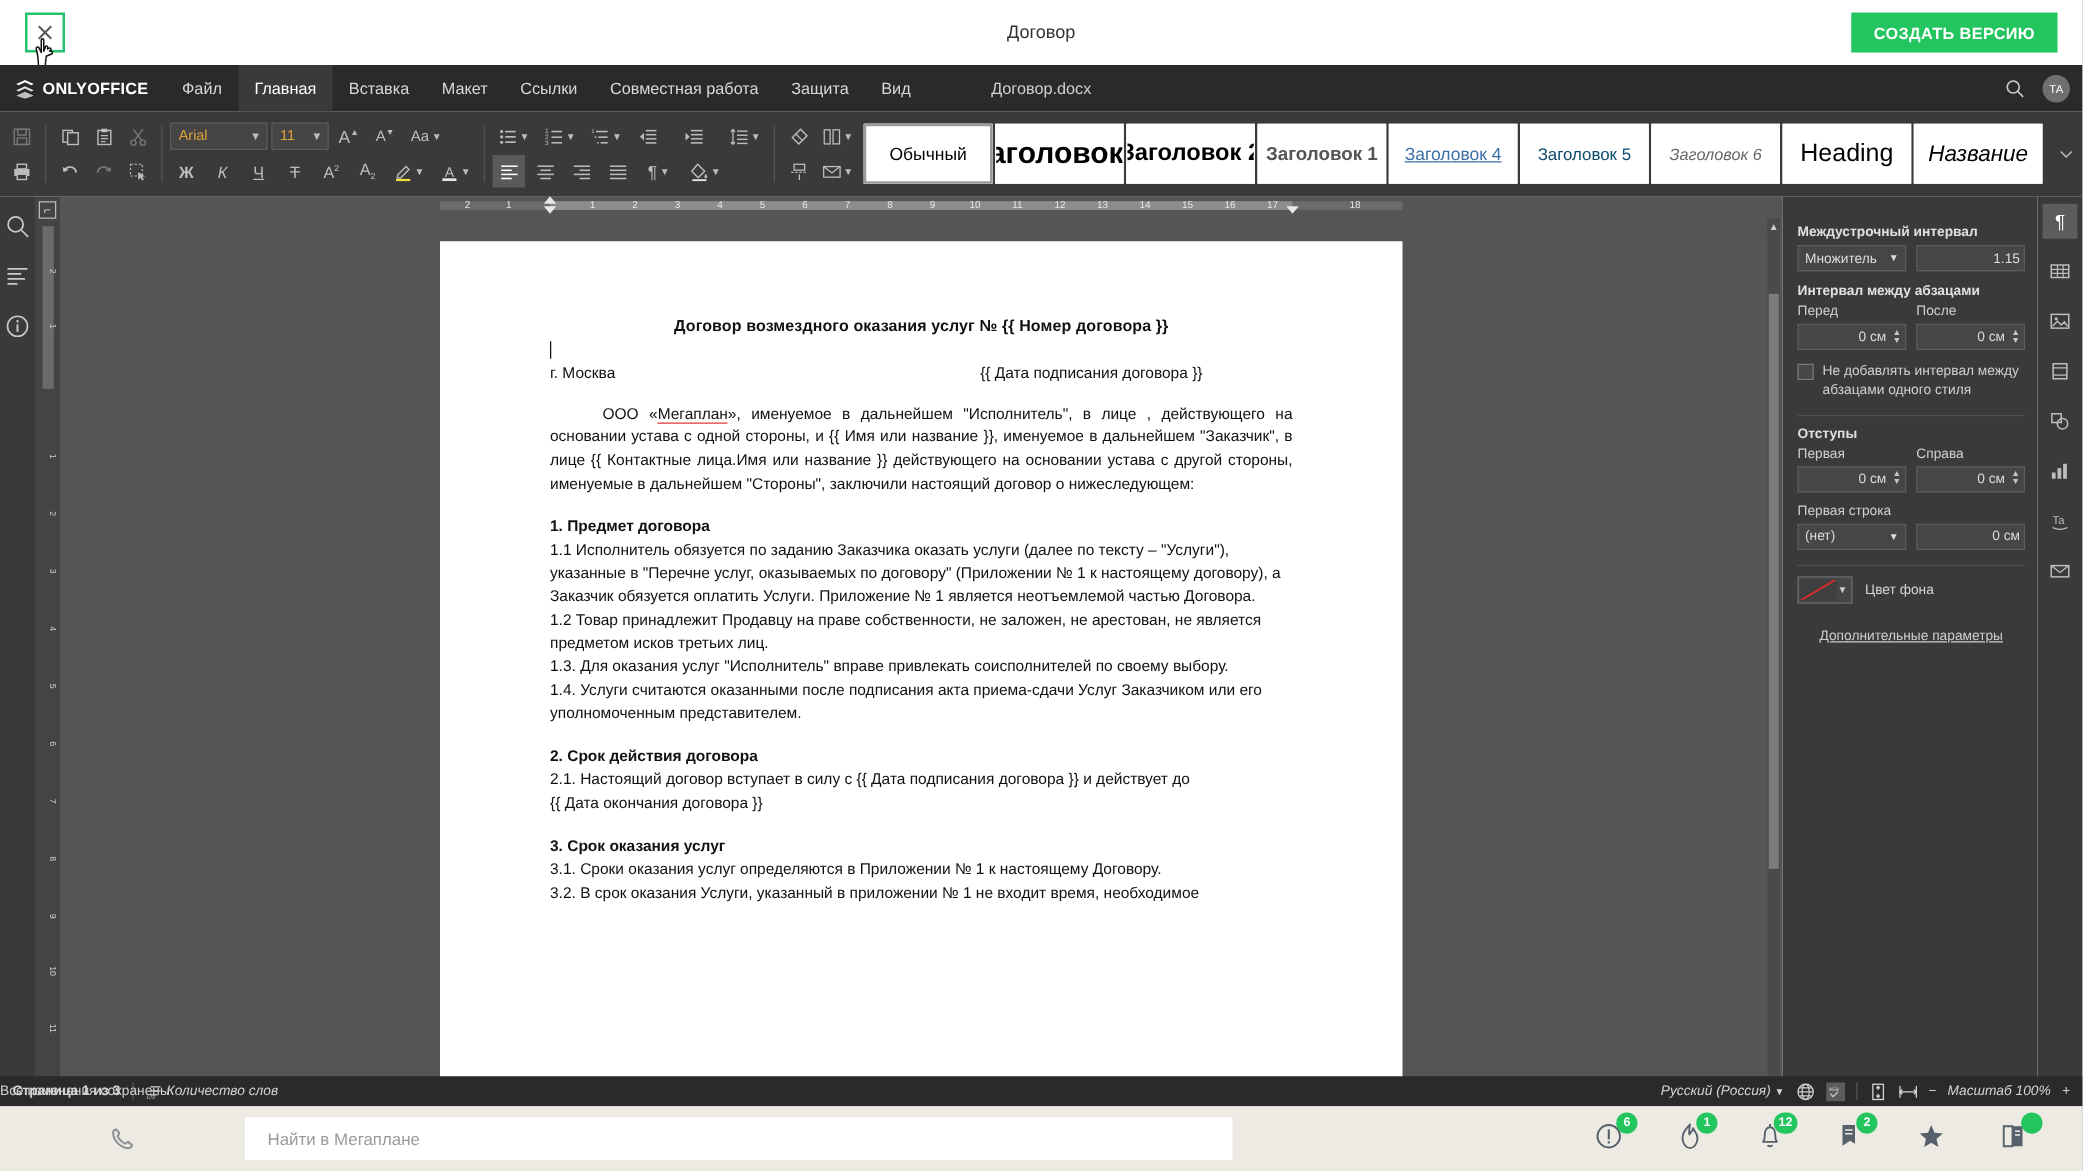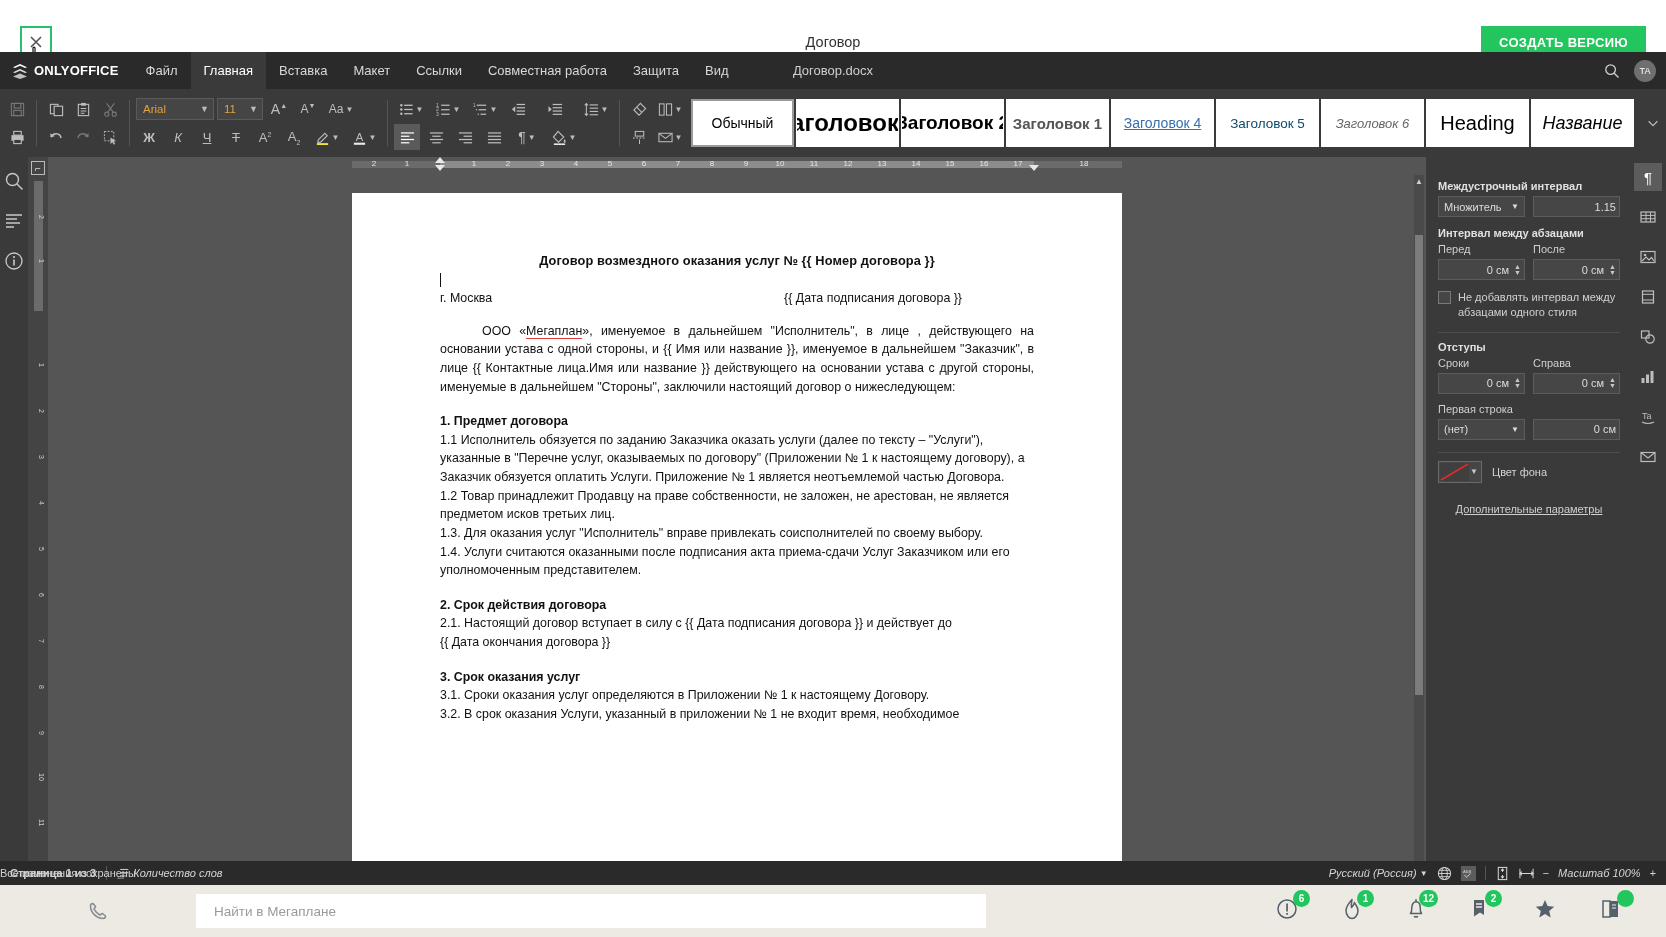--- a/index.html
+++ b/index.html
@@ -6,21 +6,21 @@
   html, body {
     width: 1666px; height: 937px;
     font-family: "Liberation Sans", sans-serif;
     background: #ffffff;
     overflow: hidden;
   }
   .app { position: relative; width: 1666px; height: 937px; }
 
   
   .topbar {
-    position: absolute; left: 0; top: 16px; width: 1666px; height: 52px;
+    position: absolute; left: 0; top: 0; width: 1666px; height: 52px;
     background: #ffffff;
     display: flex; align-items: center;
   }
   .close-btn {
     position: absolute; left: 20px; top: 10px; width: 32px; height: 32px;
     border: 2px solid #25c26e; background: #ffffff;
     display: flex; align-items: center; justify-content: center;
     color: #444; font-size: 19px; line-height: 1; cursor: pointer;
   }
   .cursor-hand {
@@ -819,21 +819,21 @@
 
     <div class="rp-check">
       <div class="cbox"></div>
       <span>Не добавлять интервал между абзацами одного стиля</span>
     </div>
 
     <div class="divider"></div>
 
     <div class="rp-section-title" style="margin-top:0">Отступы</div>
     <div class="rp-row">
-      <div class="rp-col rp-label">Сроки</div>
+      <div class="rp-col rp-label">Первая</div>
       <div class="rp-col rp-label">Справа</div>
     </div>
     <div class="rp-row">
       <div class="rp-col">
         <div class="rp-spin">
           <span>0 см</span>
           <span class="spin-arrows">
               <span>▲</span>
               <span>▼</span>
             </span>

